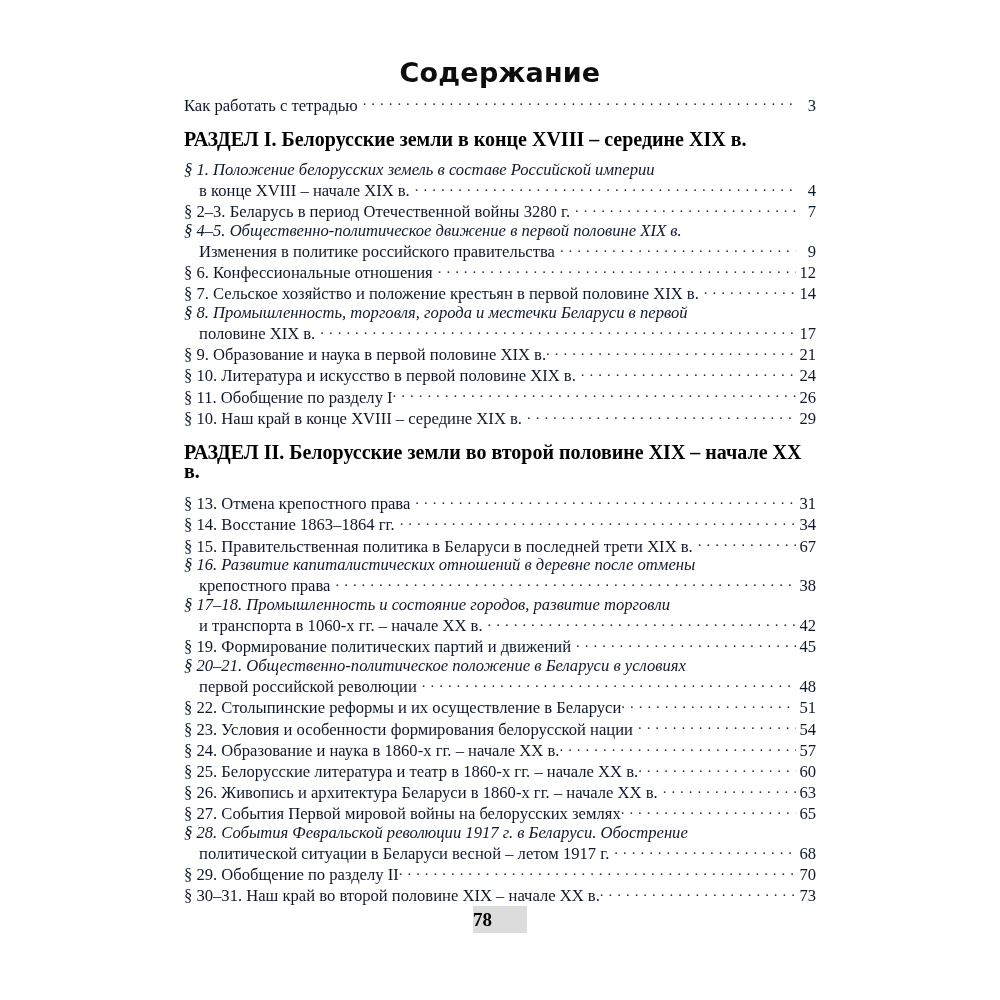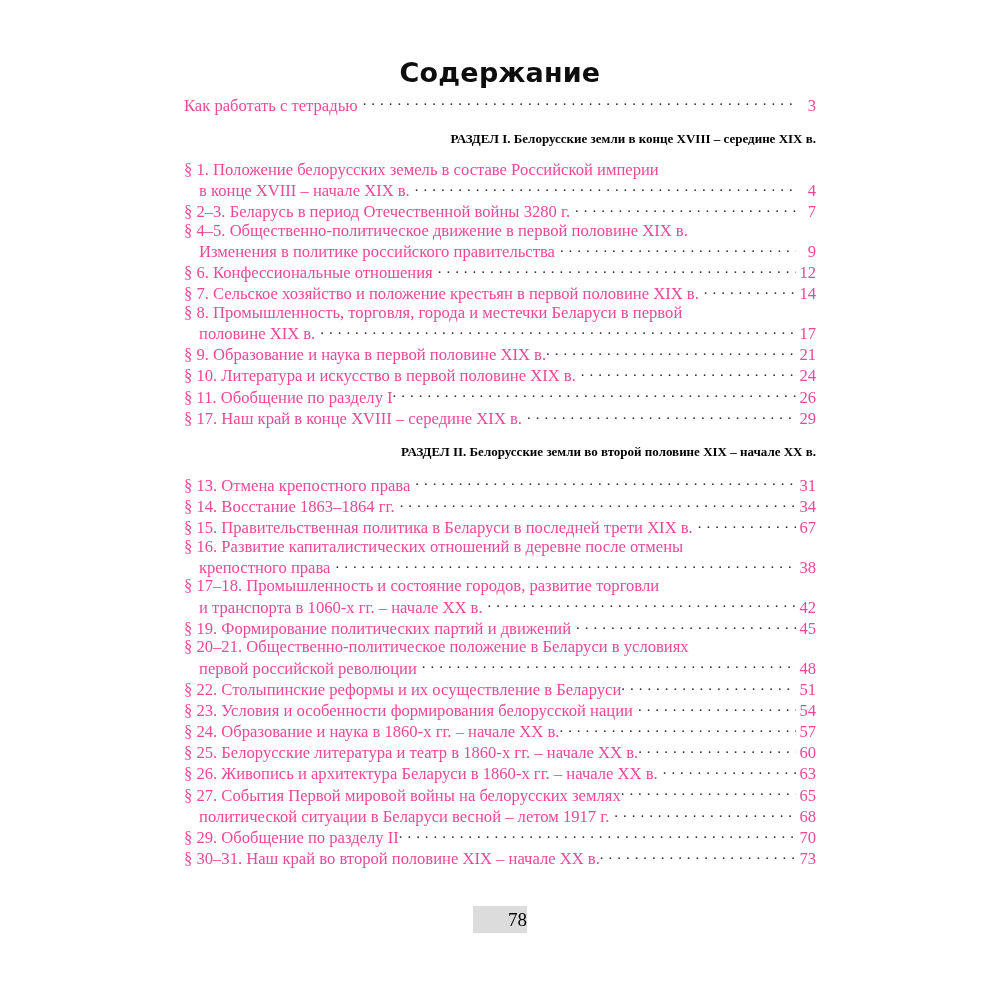--- a/index.html
+++ b/index.html
@@ -37,21 +37,21 @@
   .toc {
     position: absolute;
     left: 184px;
     top: 94px;
     width: 632px;
   }
 
   .toc-entry {
     font-size: 16.6px;
     line-height: 18.6px;
-    color: #ec4899;
+    color: #0f172a;
     margin: 0;
     padding: 0;
   }
 
   
   .row {
     display: flex;
     align-items: baseline;
     width: 100%;
     white-space: nowrap;
@@ -60,20 +60,21 @@
     padding-left: 15px;
     text-align: right;
   }
   .txt {
     flex: 0 0 auto;
     overflow: hidden;
   }
   
   .row.cont .txt {
     white-space: nowrap;
+    font-style: italic;
   }
 
   .leader {
     flex: 1 1 auto;
     min-width: 4px;
     position: relative;
     overflow: hidden;
     height: 1em;
     margin: 0 0 0 0;
   }
@@ -96,41 +97,41 @@
     text-align: right;
     font-size: 16.6px;
     padding-left: 1px;
     min-width: 19px;
   }
 
   
   .section-heading {
     font-family: "Liberation Serif", "DejaVu Serif", serif;
     font-weight: bold;
-    font-size: 13px;
-    text-align: right;
+    font-size: 20px;
+    text-align: left;
     color: #000000;
     line-height: 18.6px;
   }
   .sp-before { height: 15px; }
   .sp-after  { height: 12px; }
 
   
   .folio {
     position: absolute;
     left: 473px;
     top: 906px;
     width: 54px;
     height: 27px;
     background: #dcdcdc;
     display: flex;
     align-items: center;
-    justify-content: flex-end;
+    justify-content: flex-start;
     font-family: "Liberation Serif", "DejaVu Serif", serif;
-    font-weight: normal;
+    font-weight: bold;
     font-size: 19px;
     color: #000000;
   }
 </style>
 </head>
 <body>
 
 <div class="page">
 
   <div class="doc-title">Содержание</div>
@@ -213,21 +214,21 @@
       </div>
       <div class="toc-entry">
         <div class="row">
           <span class="txt">§ 11. Обобщение по разделу I</span>
           <span class="leader nogap"></span>
           <span class="pageno">26</span>
         </div>
       </div>
       <div class="toc-entry">
         <div class="row">
-          <span class="txt">§ 17. Наш край в конце XVIII – середине XIX в.</span>
+          <span class="txt">§ 10. Наш край в конце XVIII – середине XIX в.</span>
           <span class="leader gap"></span>
           <span class="pageno">29</span>
         </div>
       </div>
       <div class="sp-before"></div>
       <div class="section-heading">РАЗДЕЛ II. Белорусские земли во второй половине XIX – начале XX в.</div>
       <div class="sp-after"></div>
       <div class="toc-entry">
         <div class="row">
           <span class="txt">§ 13. Отмена крепостного права</span>
@@ -322,20 +323,23 @@
         </div>
       </div>
       <div class="toc-entry">
         <div class="row">
           <span class="txt">§ 27. События Первой мировой войны на белорусских землях</span>
           <span class="leader nogap"></span>
           <span class="pageno">65</span>
         </div>
       </div>
       <div class="toc-entry">
+        <div class="row cont">
+          <span class="txt">§ 28. События Февральской революции 1917 г. в Беларуси. Обострение</span>
+        </div>
         <div class="row indent">
           <span class="txt">политической ситуации в Беларуси весной – летом 1917 г.</span>
           <span class="leader gap"></span>
           <span class="pageno">68</span>
         </div>
       </div>
       <div class="toc-entry">
         <div class="row">
           <span class="txt">§ 29. Обобщение по разделу II</span>
           <span class="leader nogap"></span>

